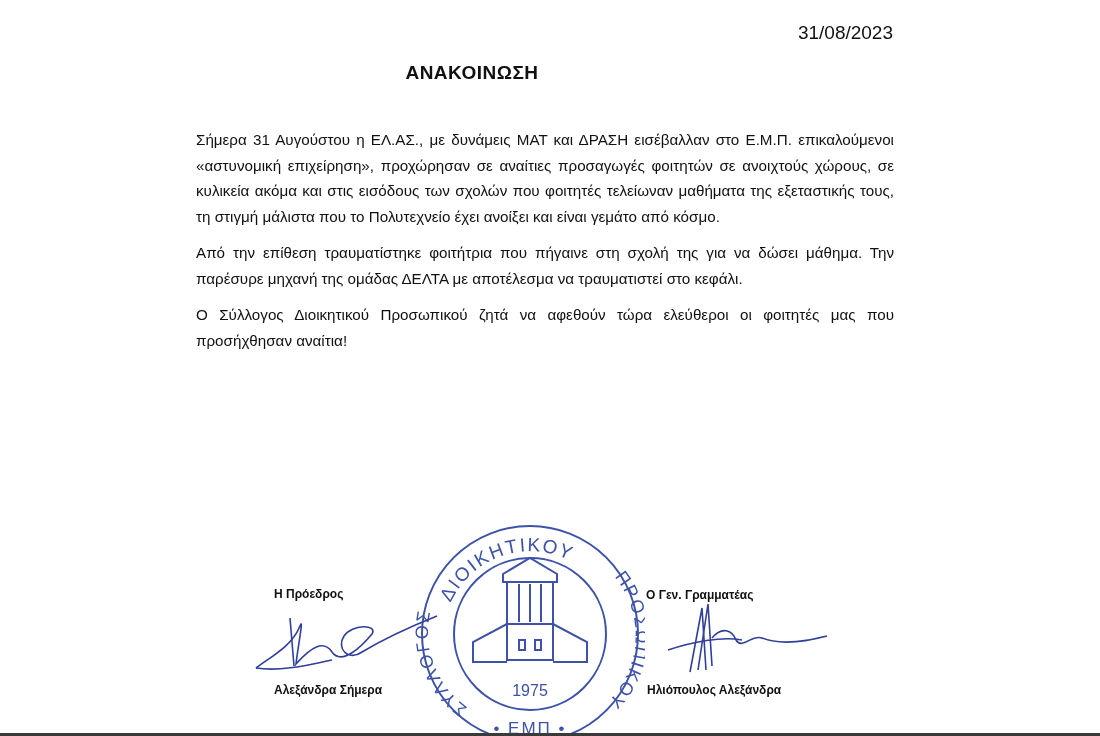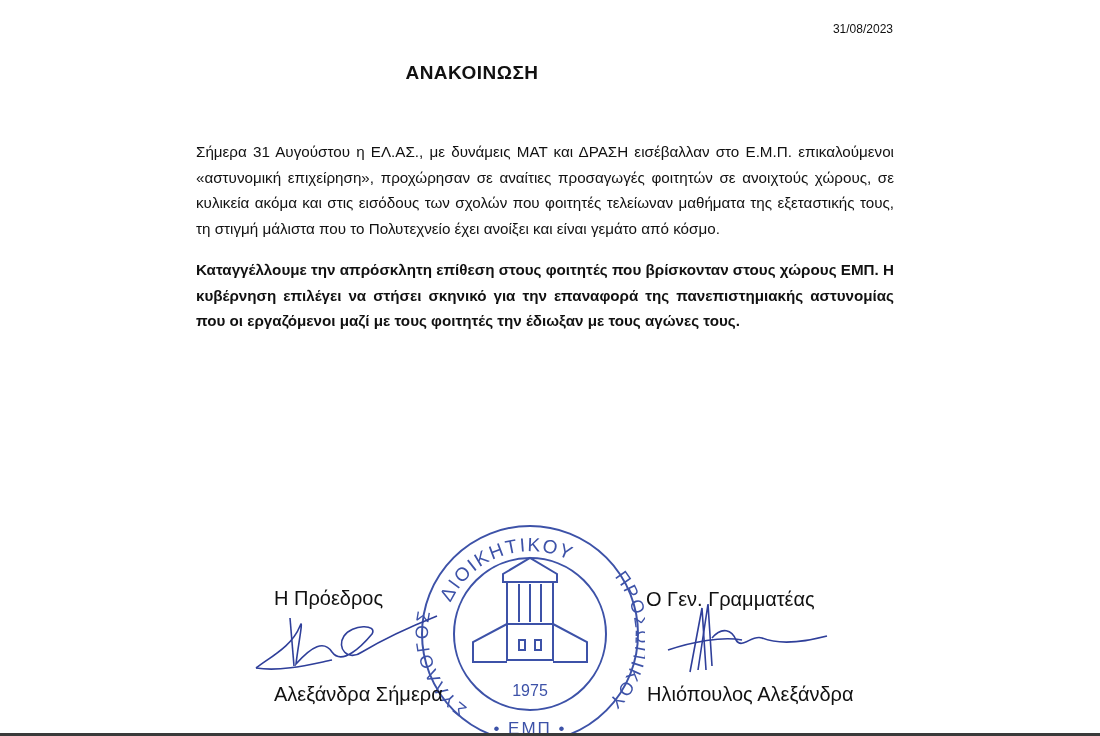--- a/index.html
+++ b/index.html
@@ -1,35 +1,36 @@
 <!DOCTYPE html>
 <html><head>
 <meta charset="utf-8">
 <style>
   html, body { margin:0; padding:0; }
   body { width:1100px; height:736px; overflow:hidden; background:#ffffff; position:relative;
          font-family:"Liberation Sans", sans-serif; color:#111; }
-  .date { position:absolute; top:22px; right:207px; font-size:12px; }
+  .date { position:absolute; top:22px; right:207px; font-size:19px; }
   .title { position:absolute; top:62px; left:0; width:944px; text-align:center; font-weight:bold; font-size:19px; letter-spacing:0.5px; }
   .body { position:absolute; top:123px; left:196px; width:698px; font-size:15.2px; line-height:25.5px; }
-  .body p { margin:16px 0 11px 0; text-align:justify; }
+  .body p { margin:4px 0 11px 0; text-align:justify; }
   .body p.bold { font-weight:bold; }
-  .sig { position:absolute; font-weight:normal; font-size:20px; }
+  .sig { position:absolute; font-weight:bold; font-size:12px; }
   .stamp { position:absolute; left:415px; top:512px; }
   .bottom-bar { position:absolute; left:0; top:733px; width:1100px; height:3px; background:#3a3a3a; }
 </style>
 </head>
 <body>
 
 <div class="date">31/08/2023</div>
 <div class="title">ΑΝΑΚΟΙΝΩΣΗ</div>
 
 <div class="body">
   <p>Σήμερα 31 Αυγούστου  η ΕΛ.ΑΣ., με δυνάμεις ΜΑΤ και ΔΡΑΣΗ εισέβαλλαν στο Ε.Μ.Π. επικαλούμενοι «αστυνομική επιχείρηση», προχώρησαν σε αναίτιες προσαγωγές φοιτητών σε ανοιχτούς χώρους, σε κυλικεία ακόμα και στις εισόδους των σχολών που φοιτητές τελείωναν μαθήματα της εξεταστικής τους, τη στιγμή μάλιστα που το Πολυτεχνείο έχει ανοίξει και είναι γεμάτο από κόσμο.</p>
-  <p class="bold">Καταγγέλλουμε την απρόσκλητη επίθεση στους φοιτητές που βρίσκονταν στους χώρους ΕΜΠ. Η κυβέρνηση επιλέγει να στήσει σκηνικό για την επαναφορά της πανεπιστημιακής αστυνομίας που οι εργαζόμενοι μαζί με τους φοιτητές την έδιωξαν με τους αγώνες τους.</p>
+  <p>Από την επίθεση τραυματίστηκε φοιτήτρια που πήγαινε στη σχολή της για να δώσει μάθημα. Την παρέσυρε μηχανή της ομάδας ΔΕΛΤΑ με αποτέλεσμα να τραυματιστεί στο κεφάλι.</p>
+  <p>Ο Σύλλογος Διοικητικού Προσωπικού  ζητά να αφεθούν τώρα ελεύθεροι οι φοιτητές μας που προσήχθησαν αναίτια!</p>
 </div>
 
 <svg class="stamp" width="230" height="226" viewBox="0 0 230 226">
   <defs>
     <path id="arcTop" d="M 28 120 A 88 88 0 0 1 202 110"></path>
     <path id="arcLeft" d="M 60 200 A 92 92 0 0 1 22 80"></path>
     <path id="arcRight" d="M 195 60 A 92 92 0 0 1 180 200"></path>
   </defs>
   <g fill="none" stroke="#3d52a8" stroke-width="2">
     <circle cx="115" cy="122" r="108"></circle>

